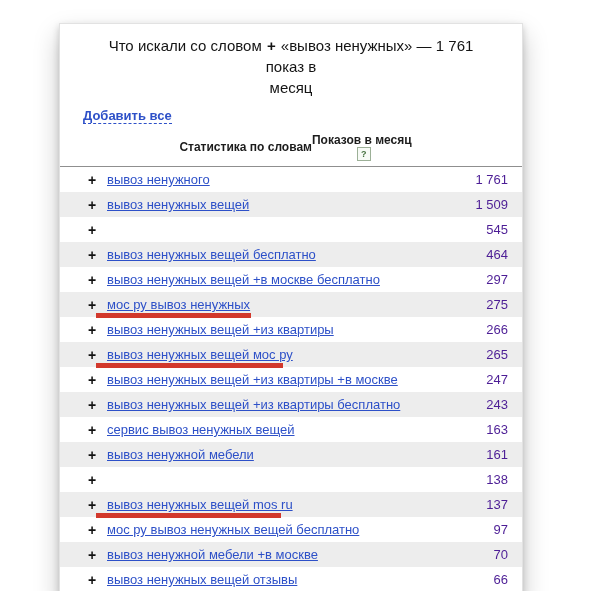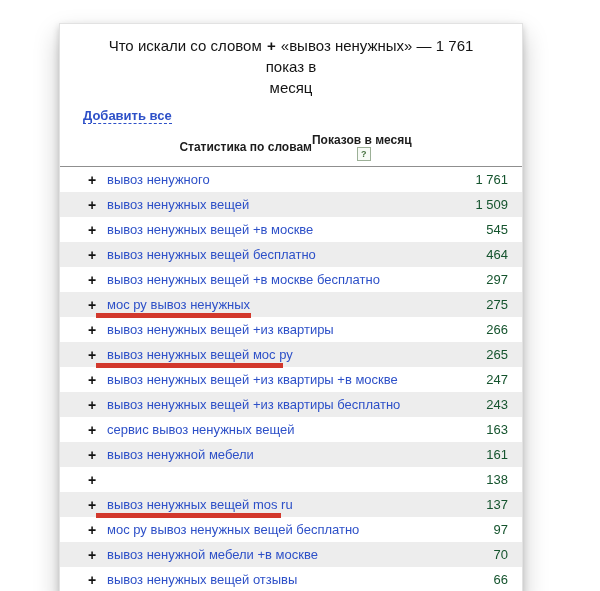--- a/index.html
+++ b/index.html
@@ -87,26 +87,27 @@
     flex: 0 0 24px;
     font-weight: bold;
     font-size: 14px;
     color: #101010;
     cursor: pointer;
     padding-left: 5px;
     box-sizing: border-box;
   }
   .kw {
     color: var(--link);
+    text-decoration: underline;
     cursor: pointer;
     white-space: nowrap;
   }
   .imp {
     margin-left: auto;
-    color: #14532d;
+    color: #4c1d95;
   }
   .red-underline {
     position: absolute;
     left: 36px;
     bottom: -1px;
     height: 5px;
     background: var(--annotation);
     z-index: 2;
   }
 </style>
@@ -142,21 +143,20 @@
     <span class="kw">вывоз ненужного</span>
     <span class="imp">1 761</span>
   </div>
         <div class="row alt">
     <span class="plus-btn">+</span>
     <span class="kw">вывоз ненужных вещей</span>
     <span class="imp">1 509</span>
   </div>
         <div class="row">
     <span class="plus-btn">+</span>
-    <span class="kw">вывоз ненужных вещей +в москве</span>
     <span class="imp">545</span>
   </div>
         <div class="row alt">
     <span class="plus-btn">+</span>
     <span class="kw">вывоз ненужных вещей бесплатно</span>
     <span class="imp">464</span>
   </div>
         <div class="row">
     <span class="plus-btn">+</span>
     <span class="kw">вывоз ненужных вещей +в москве бесплатно</span>

